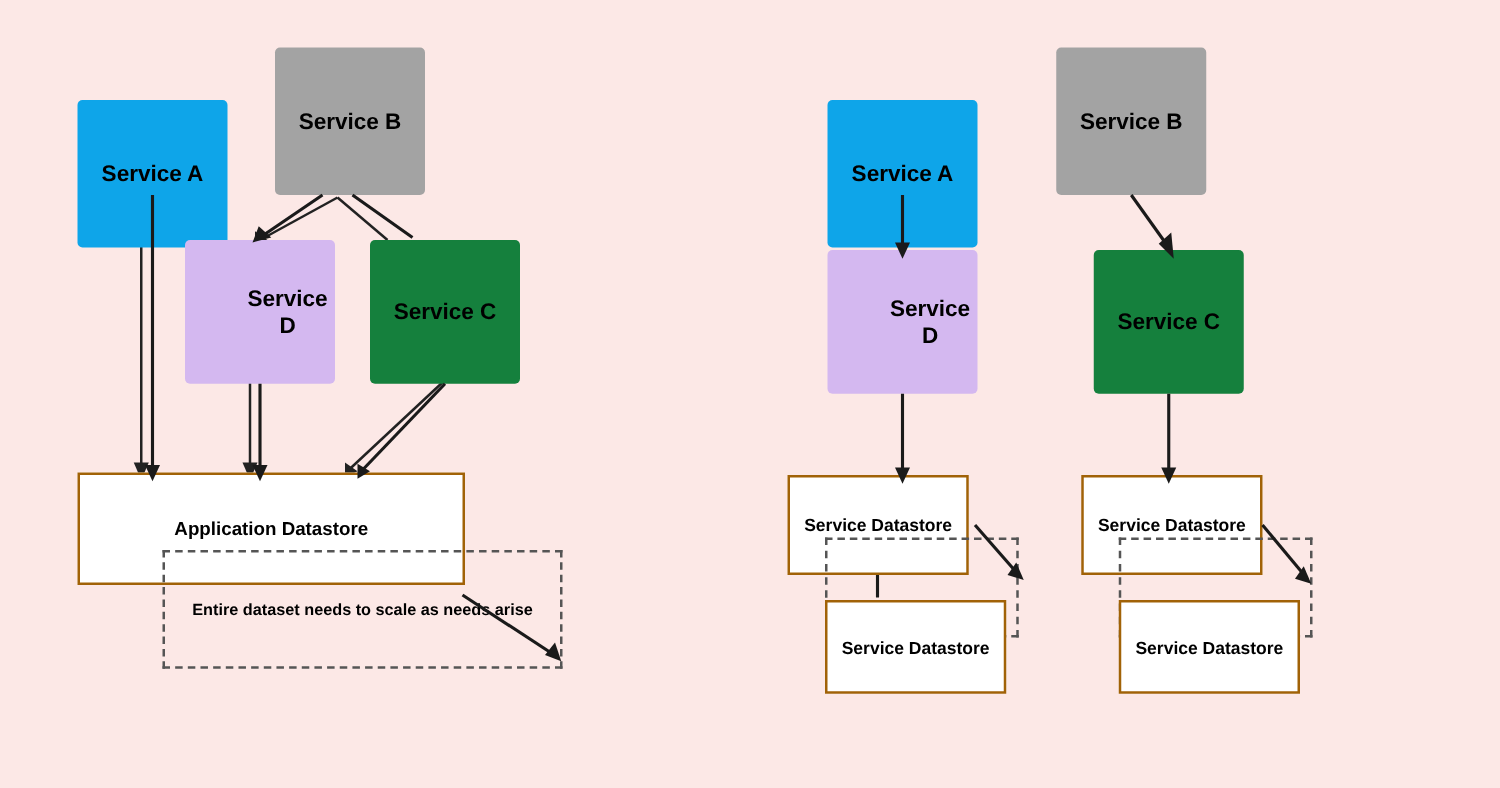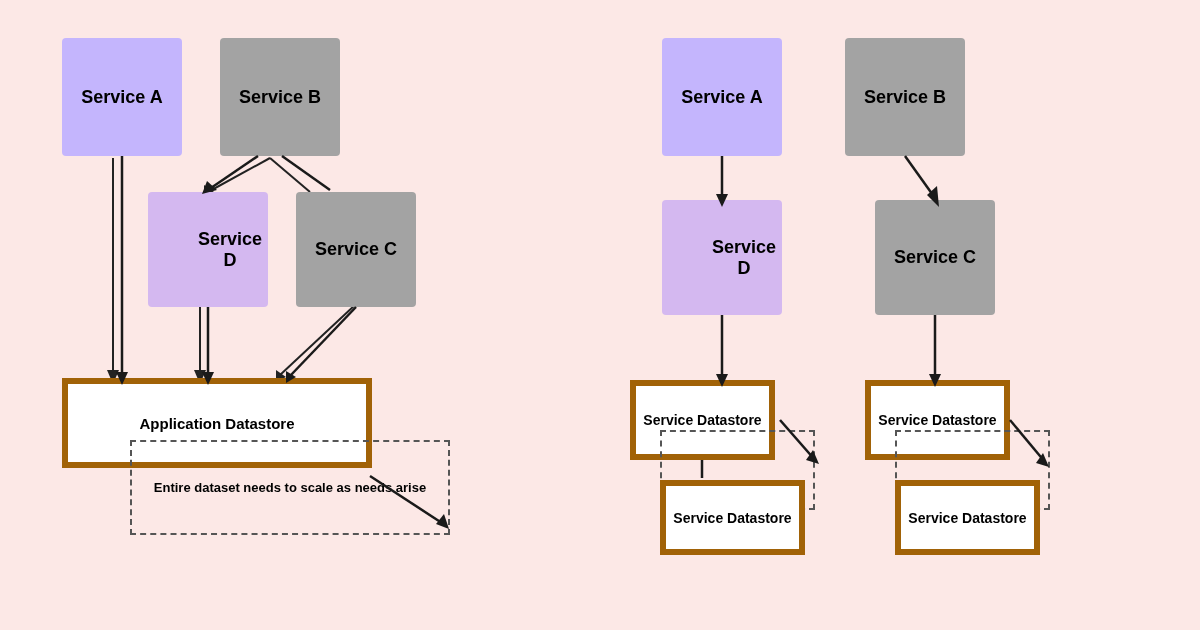--- a/index.html
+++ b/index.html
@@ -26,29 +26,29 @@
     .box {
       position: absolute;
       display: flex;
       align-items: center;
       justify-content: center;
       text-align: center;
       font-weight: bold;
       font-size: 18px;
       border-radius: 4px;
     }
-    .orange { background-color: #c4b5fd; }
+    .orange { background-color: #0ea5e9; margin-top: 42px; }
     .yellow { background-color: #a3a3a3; }
     .lavender { background-color: #d4b8f0; padding-left: 44px; }
-    .cyan { background-color: #a3a3a3; }
+    .cyan { background-color: #15803d; }
 
     
     .datastore {
       position: absolute;
-      border: 6px solid #a16207;
+      border: 2px solid #a16207;
       display: flex;
       align-items: center;
       justify-content: center;
       text-align: center;
       font-weight: bold;
       font-size: 15px;
       background: #fff;
     }
     .dashed {
       border: 2px dashed #333;

